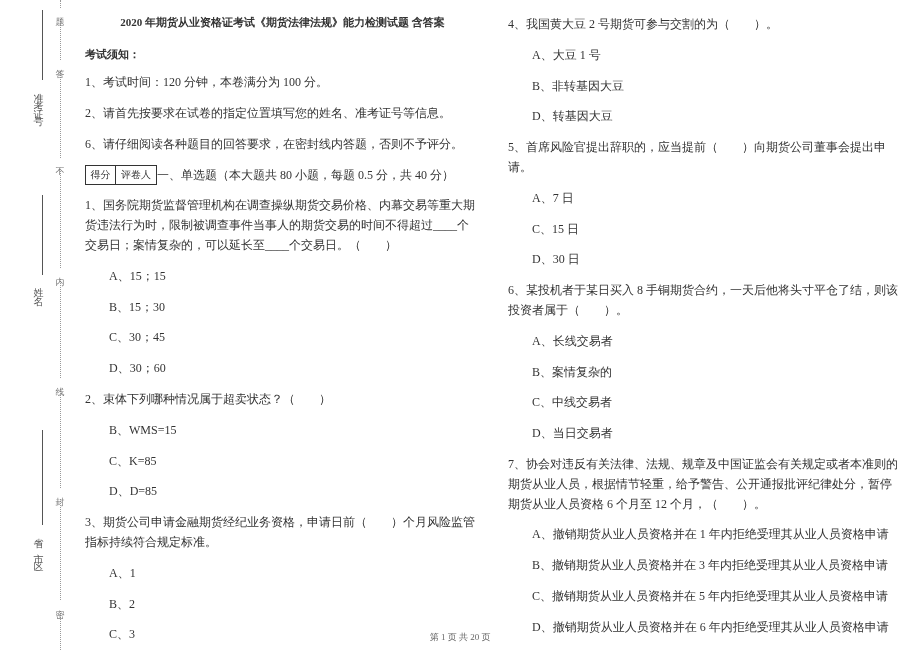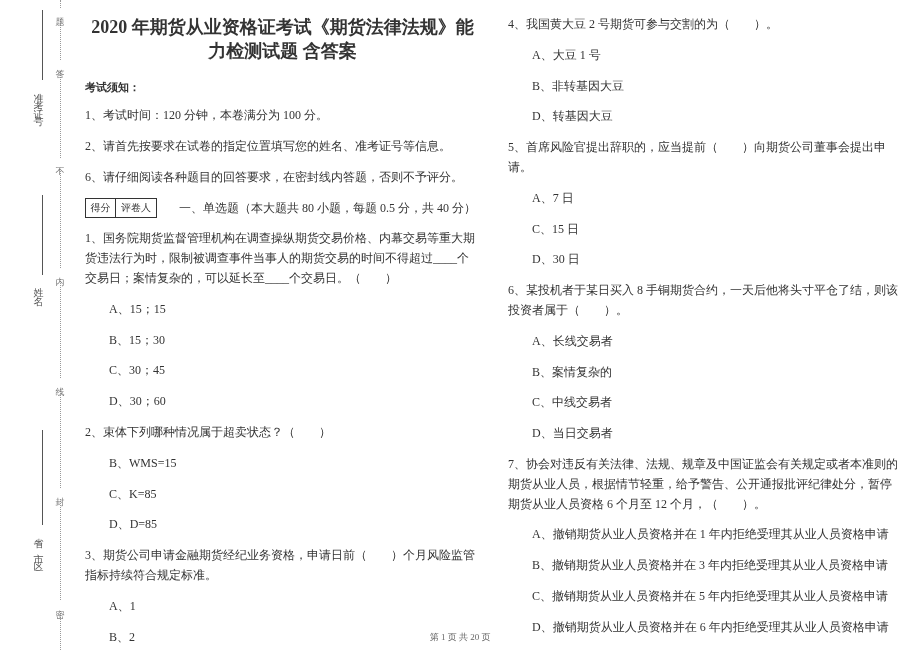--- a/index.html
+++ b/index.html
@@ -65,36 +65,36 @@
       display: flex;
       gap: 28px;
     }
     .col {
       width: 395px;
       display: flex;
       flex-direction: column;
       gap: 11px;
     }
     .title {
-      font-size: 18px;
+      font-size: 11px;
       font-weight: bold;
       text-align: center;
       margin-bottom: 6px;
     }
     .subtitle {
       font-size: 11px;
       font-weight: bold;
     }
     .line {
       font-size: 12px;
       line-height: 1.65;
       color: #333;
     }
     .indent { padding-left: 24px; }
-    .score-row { display: flex; align-items: center; gap: 22px; }
+    .score-row { display: flex; align-items: center; gap: 0; }
     .score-box {
       border: 1px solid #333;
       display: flex;
       font-size: 10px;
     }
     .score-cell {
       width: 30px;
       height: 18px;
       border-right: 1px solid #333;
       display: flex;

